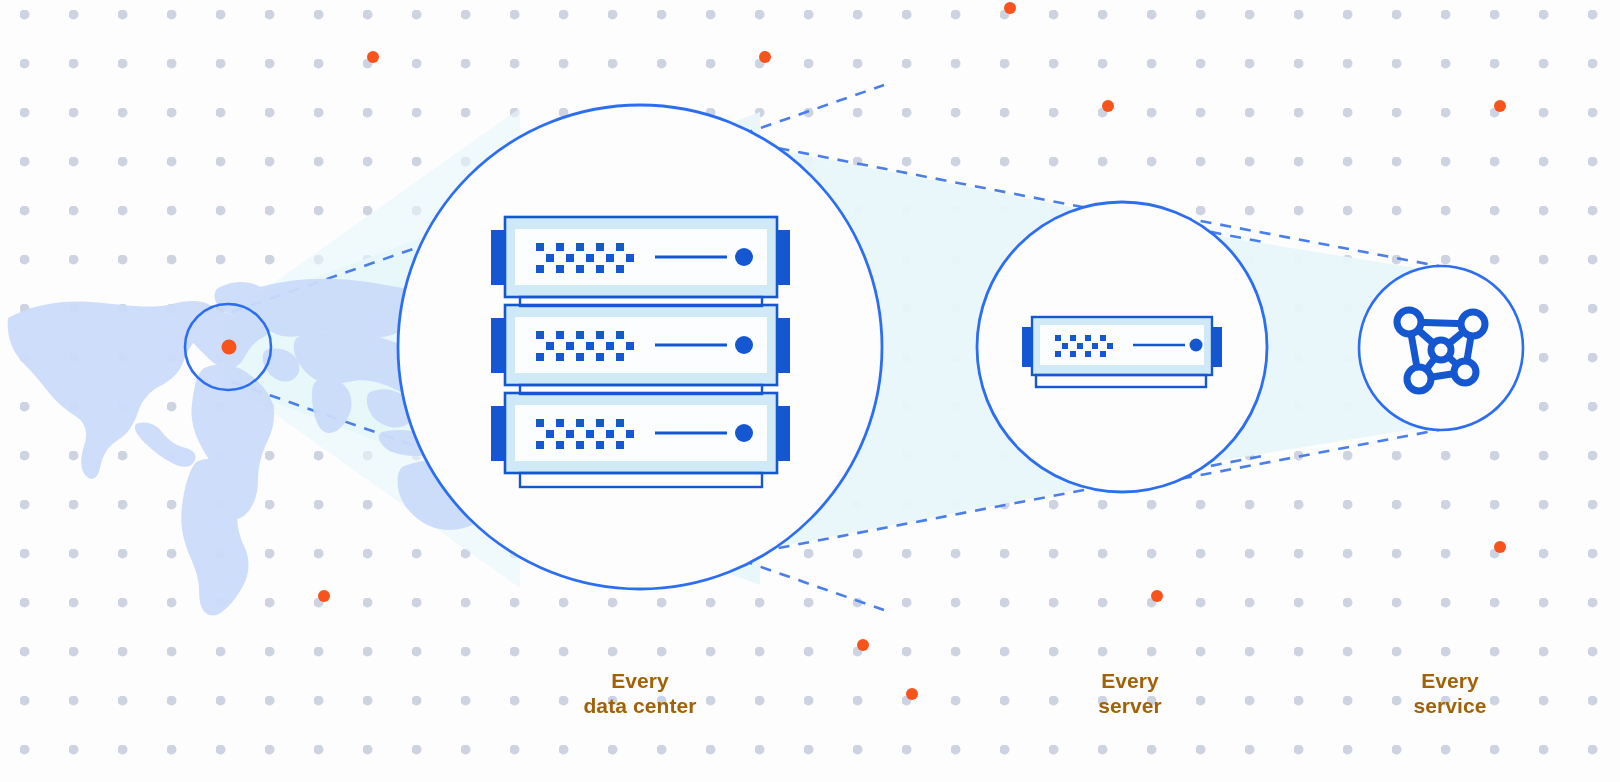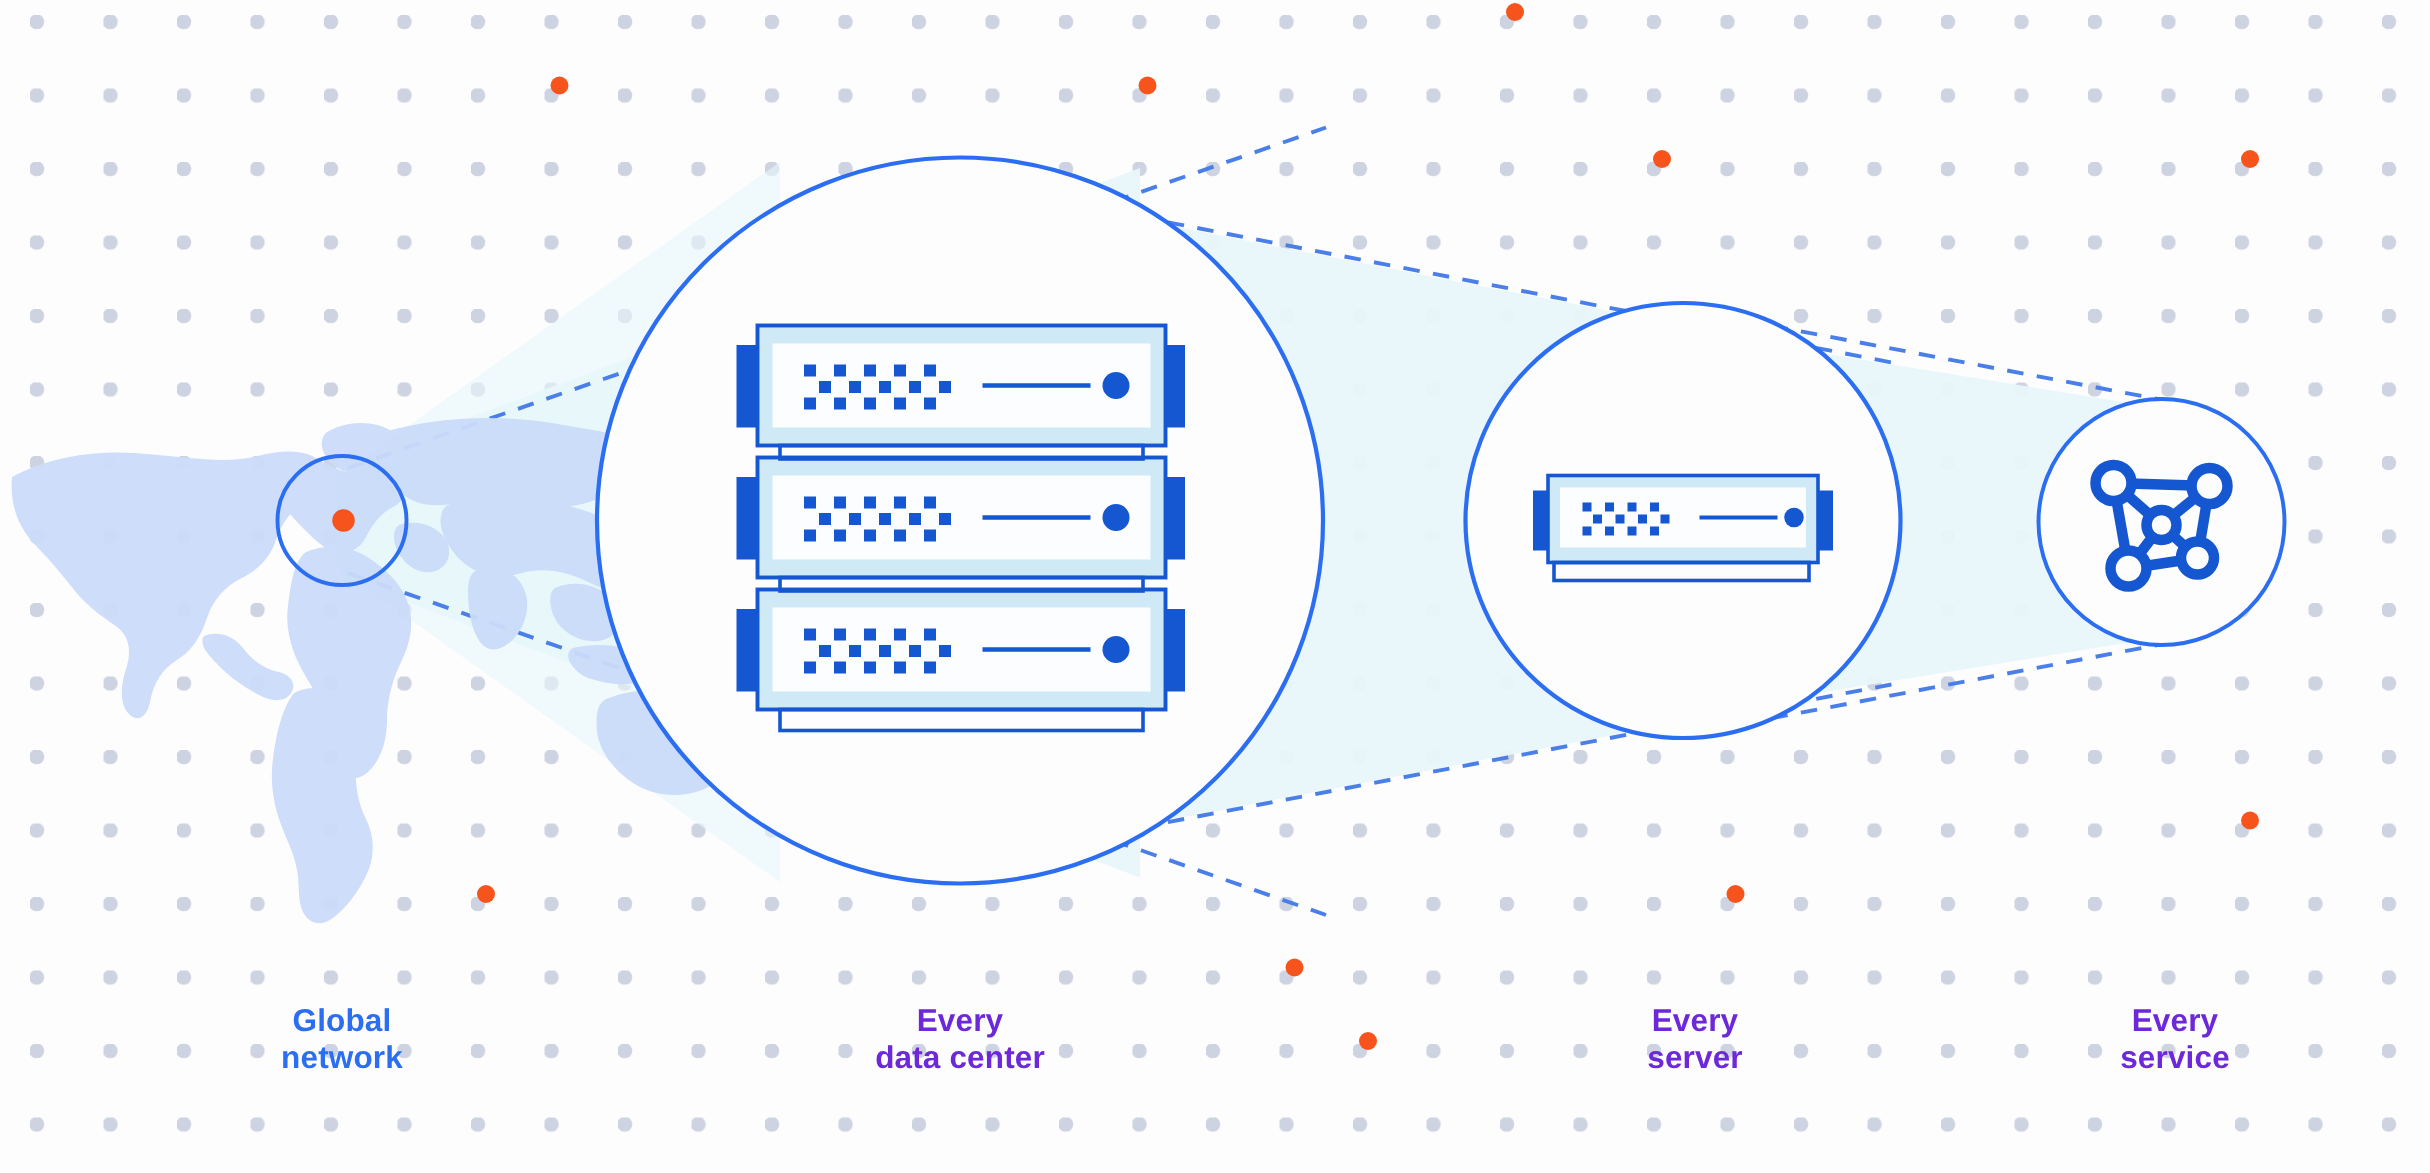--- a/index.html
+++ b/index.html
@@ -21,21 +21,21 @@
     width:1620px;height:782px;
     overflow:visible;
   }
   .labels{position:absolute;top:0;left:0;width:1620px;height:782px;pointer-events:none;}
   .lbl{
     position:absolute;
     text-align:center;
     font-size:21px;
     line-height:25px;
     font-weight:700;
-    color:#6d28d9;
+    color:#a16207;
     white-space:pre-line;
     letter-spacing:0.1px;
   }
   .lbl.accent{color:#2c6ef2;}
 </style>
 </head>
 <body>
 
 <div id="stage">
 
@@ -290,22 +290,20 @@
     <g>
       <circle cx="1409" cy="322" r="12" fill="#fdfdfd" stroke="#1557d0" stroke-width="7"></circle>
       <circle cx="1473" cy="324" r="12" fill="#fdfdfd" stroke="#1557d0" stroke-width="7"></circle>
       <circle cx="1419" cy="379" r="12" fill="#fdfdfd" stroke="#1557d0" stroke-width="7"></circle>
       <circle cx="1465" cy="372" r="11" fill="#fdfdfd" stroke="#1557d0" stroke-width="7"></circle>
       <circle cx="1441" cy="350" r="10" fill="#fdfdfd" stroke="#1557d0" stroke-width="7"></circle>
     </g>
   </svg>
 
   <div class="labels">
-    <div class="lbl accent" style="left:128px;top:668px;width:200px;">Global
-network</div>
     <div class="lbl" style="left:540px;top:668px;width:200px;">Every
 data center</div>
     <div class="lbl" style="left:1030px;top:668px;width:200px;">Every
 server</div>
     <div class="lbl" style="left:1350px;top:668px;width:200px;">Every
 service</div>
   </div>
 
 </div>
 

